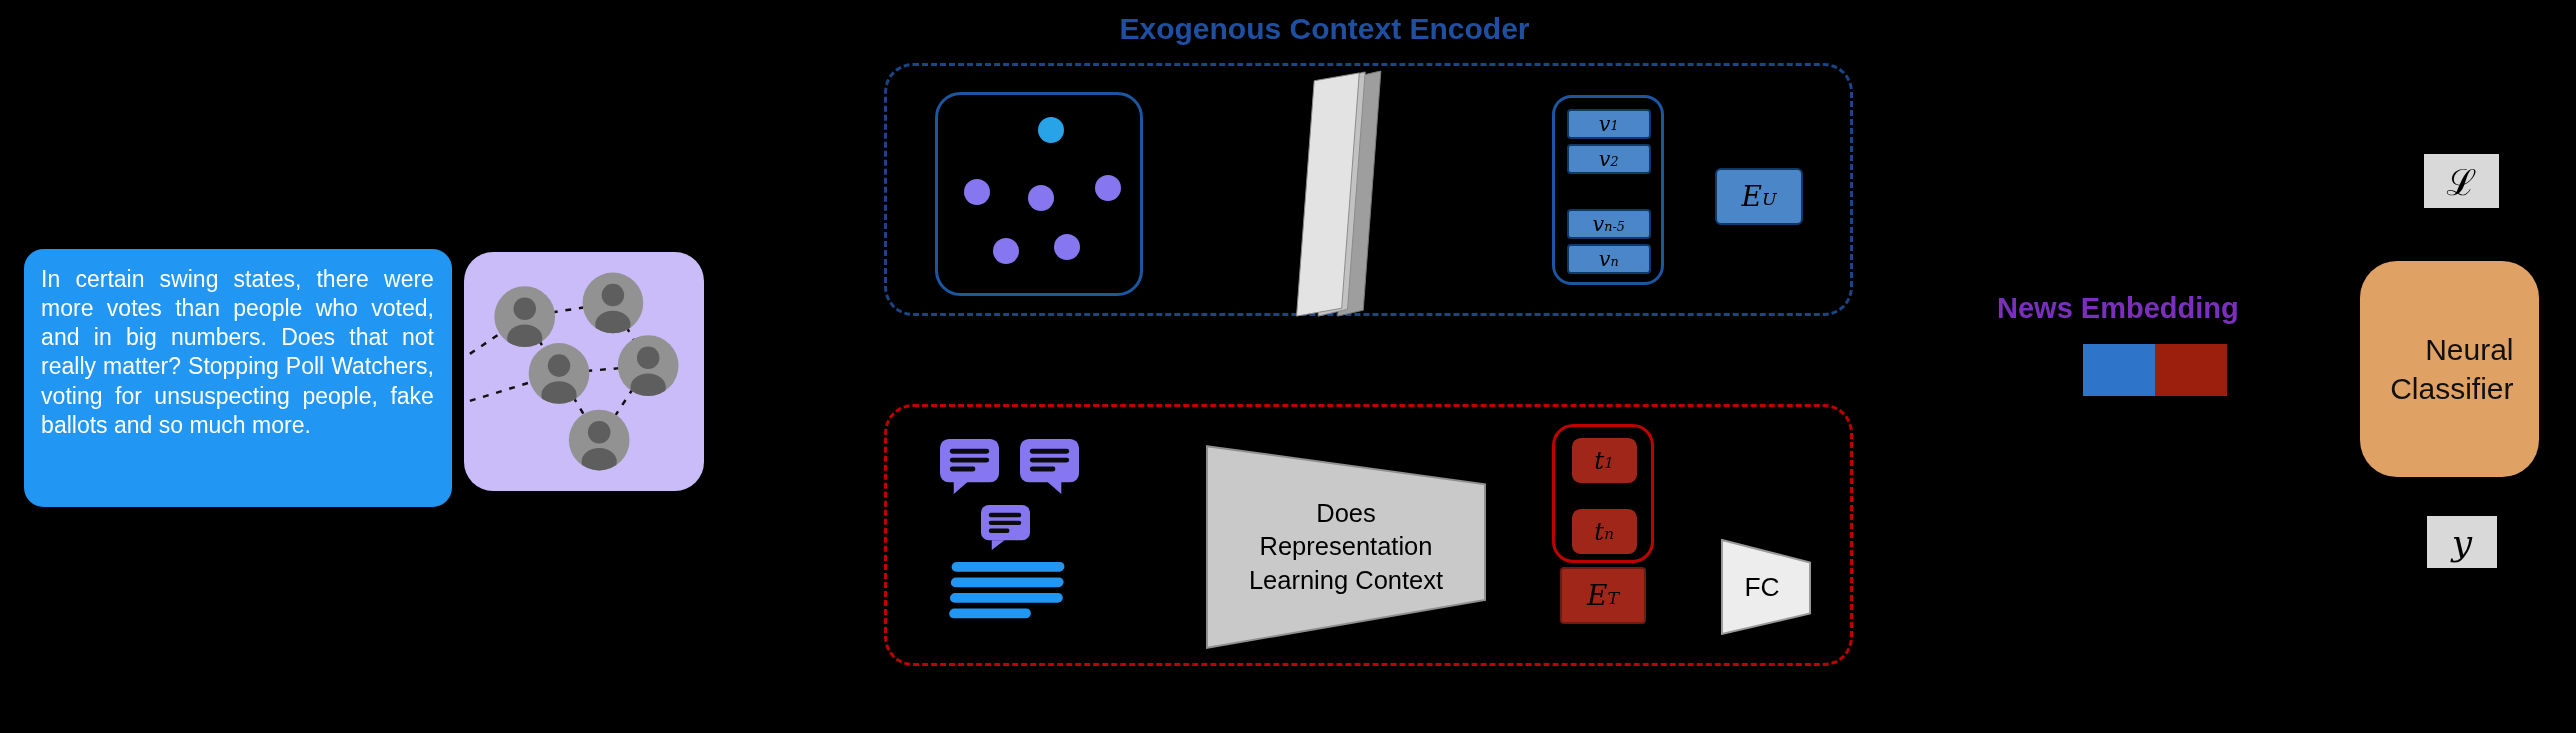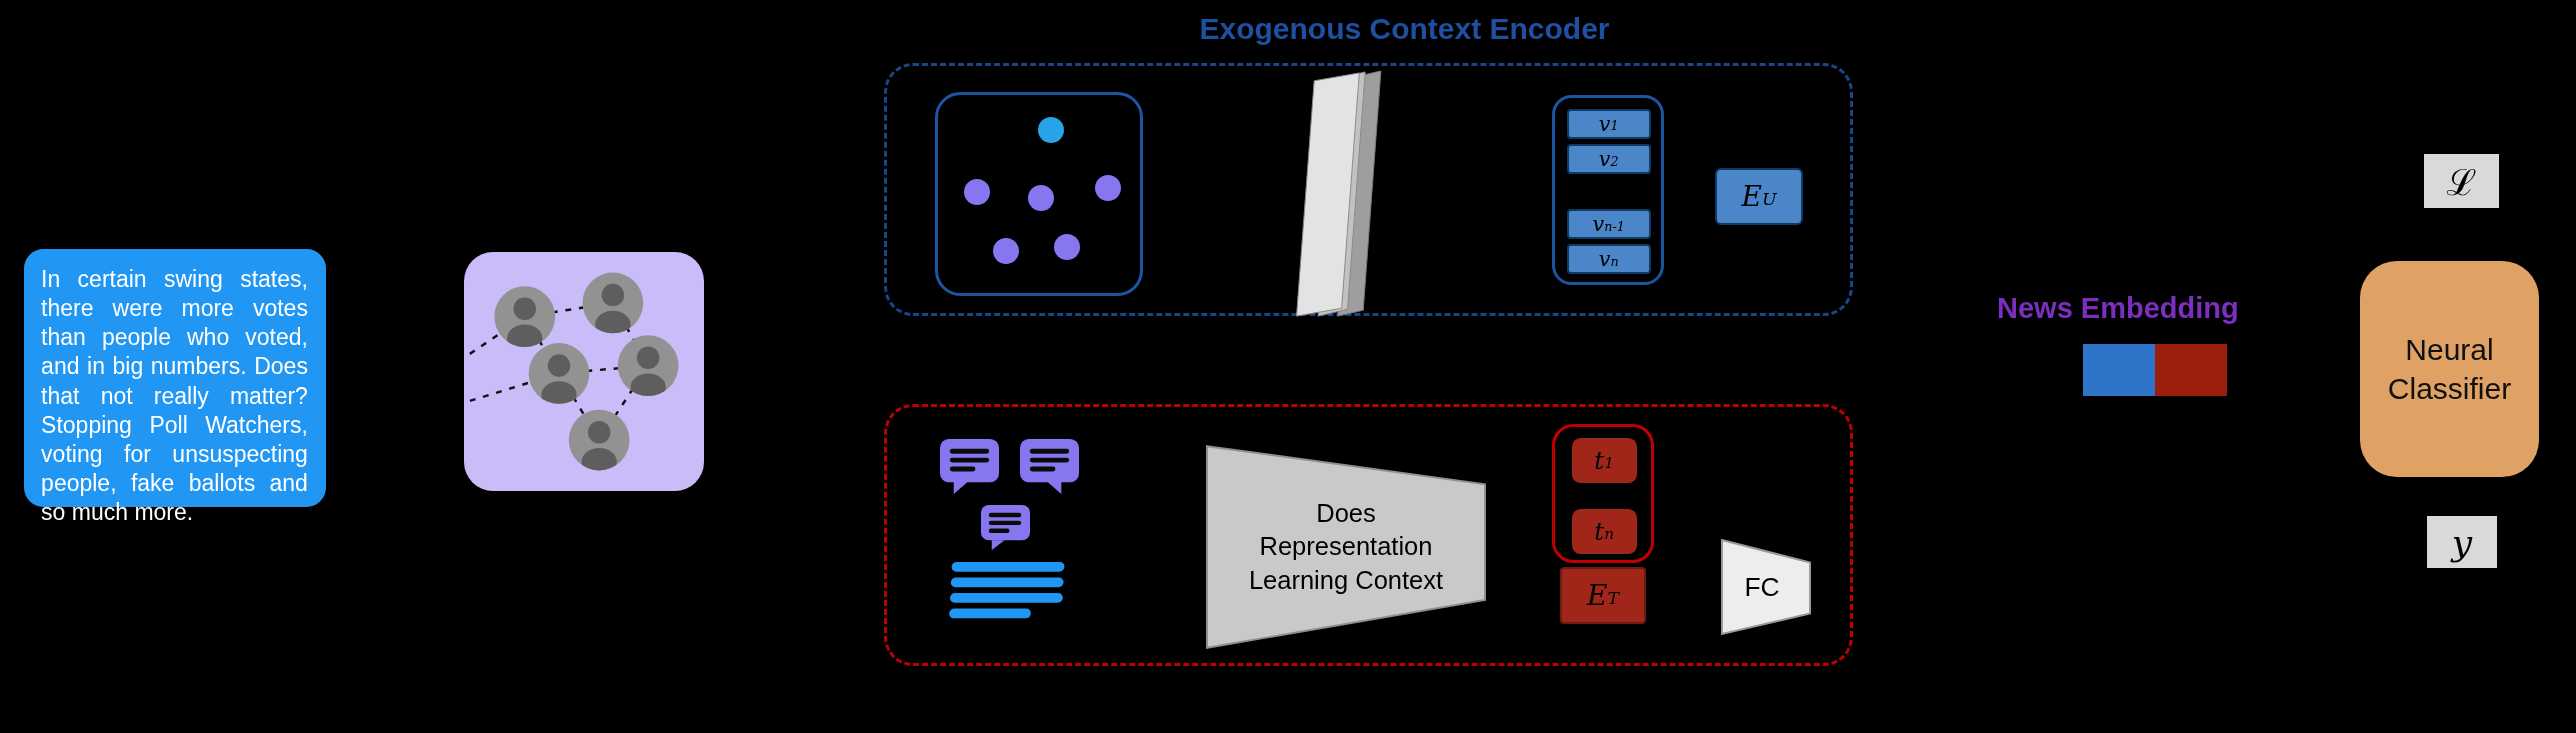--- a/index.html
+++ b/index.html
@@ -1,30 +1,30 @@
 <!DOCTYPE html>
 <html><head>
 <meta charset="utf-8">
 <style>
   * { margin:0; padding:0; box-sizing:border-box; }
   body { background:#000; font-family:"Liberation Sans", sans-serif; }
   #canvas { position:relative; width:2576px; height:733px; background:#000000; overflow:hidden; }
   .abs { position:absolute; }
 
   
-  #news-box { left:23.5px; top:249px; width:302px; height:258px; background:#2196F3;
+  #news-box { left:23.5px; top:249px; width:428px; height:258px; background:#2196F3;
     border-radius:19.6px; color:#fff; padding:15.7px 17.6px; font-size:23px; font-weight:500;
     line-height:1.27; text-align:justify; }
 
   
   #social-box { left:464px; top:252px; width:240px; height:239px; background:#C9BCF9; border-radius:29px; }
 
   
   .sec-title { width:969px; text-align:center; font-size:30px; font-weight:700; }
-  #exo-title { left:920px; top:11.7px; color:#1F4FA0; }
+  #exo-title { left:840px; top:11.7px; color:#1F4FA0; }
   #endo-title { left:884px; top:678px; color:#C00000; }
 
   
   #exo-box { left:884px; top:63px; width:969px; height:253px; border:3.9px dashed #1B4586; border-radius:29px; }
   #endo-box { left:884px; top:404px; width:969px; height:262px; border:3.9px dashed #C00000; border-radius:29px; }
 
   
   #node-box { left:935px; top:92px; width:208px; height:204px; border:3.9px solid #1C55A0; border-radius:25.5px; }
   .dot { position:absolute; width:26.4px; height:26.4px; border-radius:50%; }
   .dot.root { background:#29A3E8; }
@@ -67,21 +67,21 @@
 
   
   #ne-label { left:1997px; top:292px; width:304px; font-size:29px;
     font-weight:700; color:#7B2FBE; }
   #ne-seg-blue { left:2083px; top:344px; width:72px; height:52px; background:#2E75C9; }
   #ne-seg-red  { left:2155px; top:344px; width:72px; height:52px; background:#9C1F0E; }
 
   
   #classifier { left:2360px; top:261px; width:179px; height:216px; background:#DFA164;
     border-radius:37px; display:flex; align-items:center; justify-content:center;
-    text-align:center; font-size:30px; color:#101010; padding:0 25.5px; line-height:1.3; }
+    text-align:right; font-size:30px; color:#101010; padding:0 25.5px; line-height:1.3; }
   .sym-box { width:75px; height:54px; background:#D9D9D9; display:flex; align-items:center;
     justify-content:center; font-family:"DejaVu Serif", serif; font-size:36px; color:#000; }
   #loss-box { left:2424px; top:154px; }
   #y-box { left:2427px; top:516px; width:70px; height:52px; font-style:italic; }
 </style>
 </head>
 <body>
 
 <div id="canvas">
 
@@ -151,21 +151,21 @@
     </div>
     <div class="vbox" style="top:46px;">
       <span class="mathbox">
           <span>v</span>
           <sub>2</sub>
         </span>
     </div>
     <div class="vbox" style="top:111px;">
       <span class="mathbox">
           <span>v</span>
-          <sub>n-1</sub>
+          <sub>n-5</sub>
         </span>
     </div>
     <div class="vbox" style="top:146px;">
       <span class="mathbox">
           <span>v</span>
           <sub>n</sub>
         </span>
     </div>
   </div>
 

